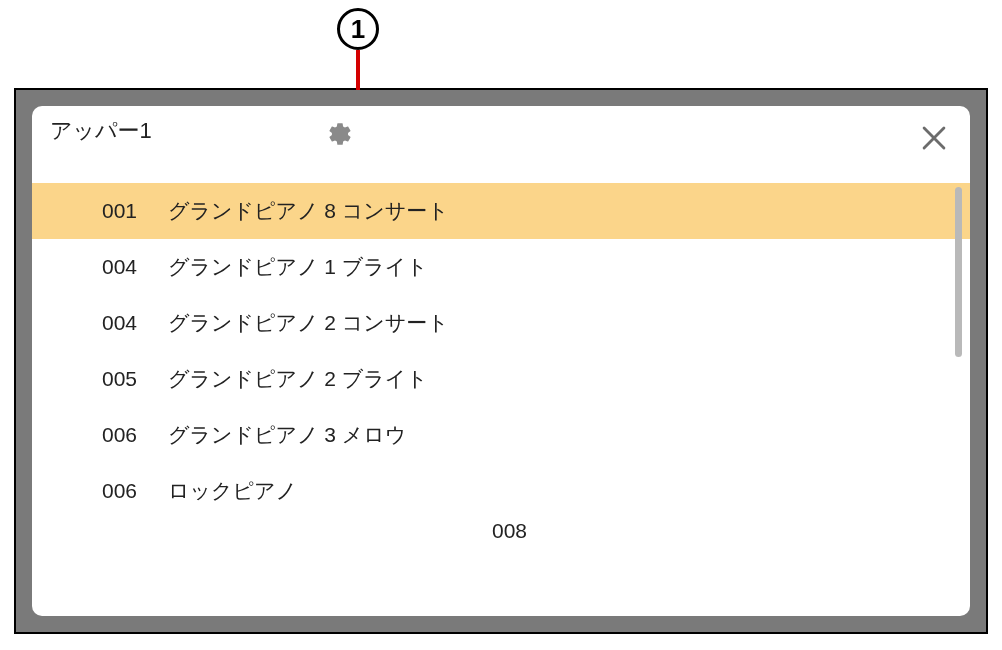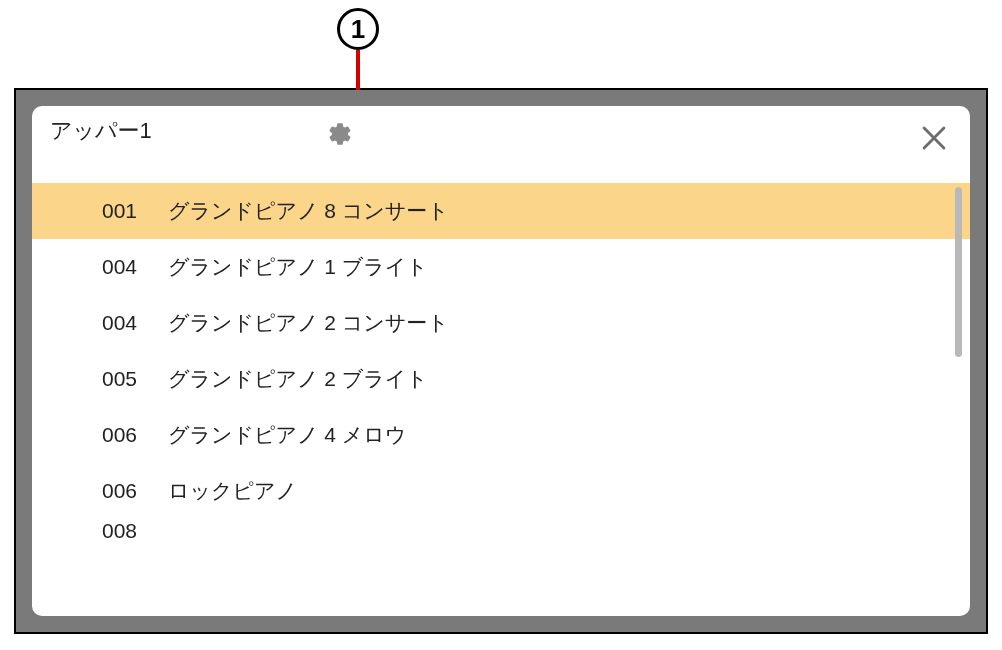--- a/index.html
+++ b/index.html
@@ -111,20 +111,21 @@
       background: #fbd58a;
     }
     .list-num {
       width: 66px;
       font-variant-numeric: tabular-nums;
       margin-left: 48px;
     }
     .cut-item {
       height: 24px;
       overflow: hidden;
+      flex-direction: column;
     }
     .scroll-track {
       position: absolute;
       right: 8px;
       top: 4px;
       width: 7px;
       height: 170px;
       background: #b9b9b9;
       border-radius: 4px;
     }
@@ -167,21 +168,21 @@
           <li class="list-item">
             <span class="list-num">004</span>
             <span>グランドピアノ 2 コンサート</span>
           </li>
           <li class="list-item">
             <span class="list-num">005</span>
             <span>グランドピアノ 2 ブライト</span>
           </li>
           <li class="list-item">
             <span class="list-num">006</span>
-            <span>グランドピアノ 4 メロウ</span>
+            <span>グランドピアノ 3 メロウ</span>
           </li>
           <li class="list-item">
             <span class="list-num">006</span>
             <span>ロックピアノ</span>
           </li>
           <li class="list-item cut-item">
             <span class="list-num">008</span>
           </li>
         </ul>
       <div class="scroll-track"></div>

